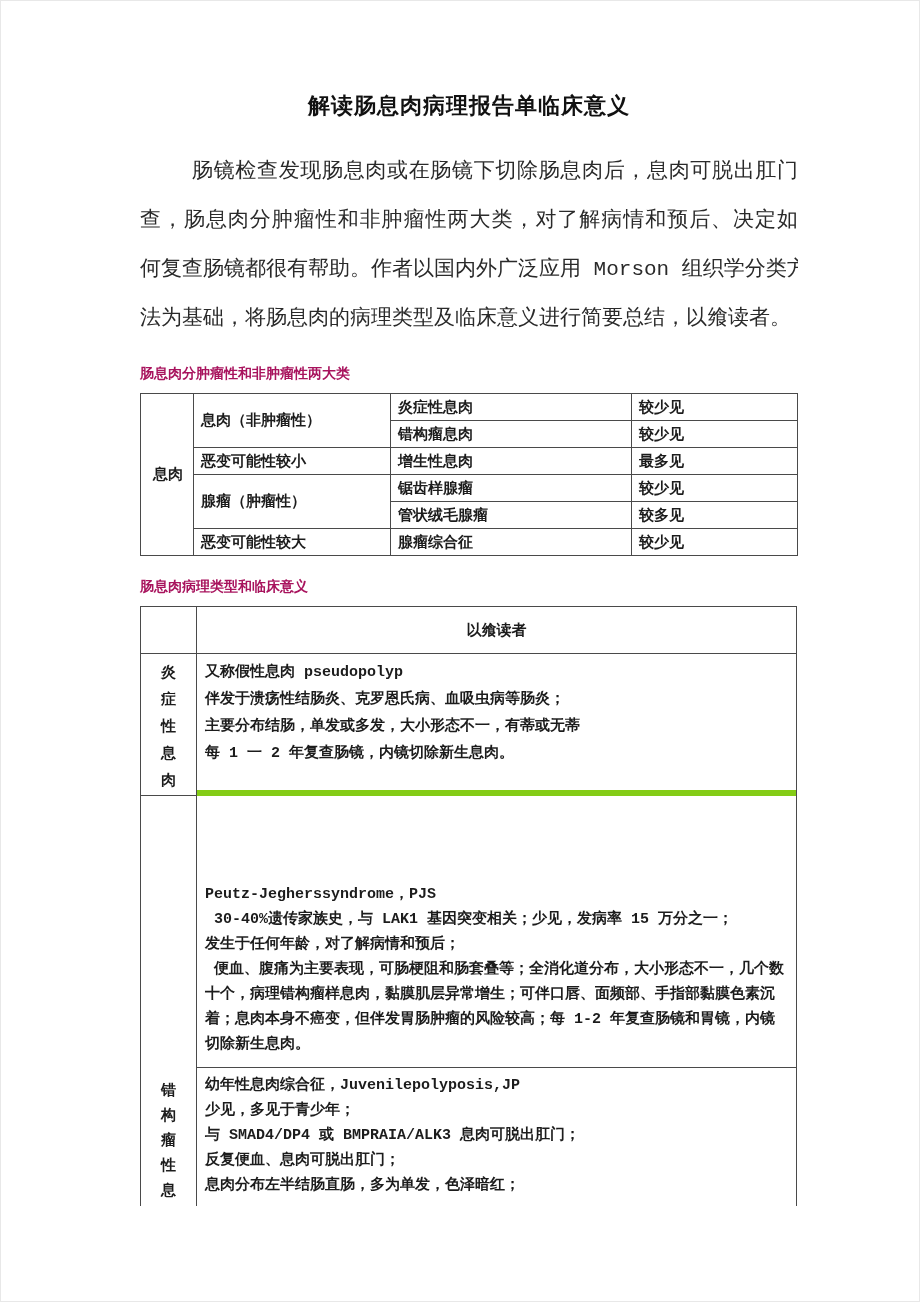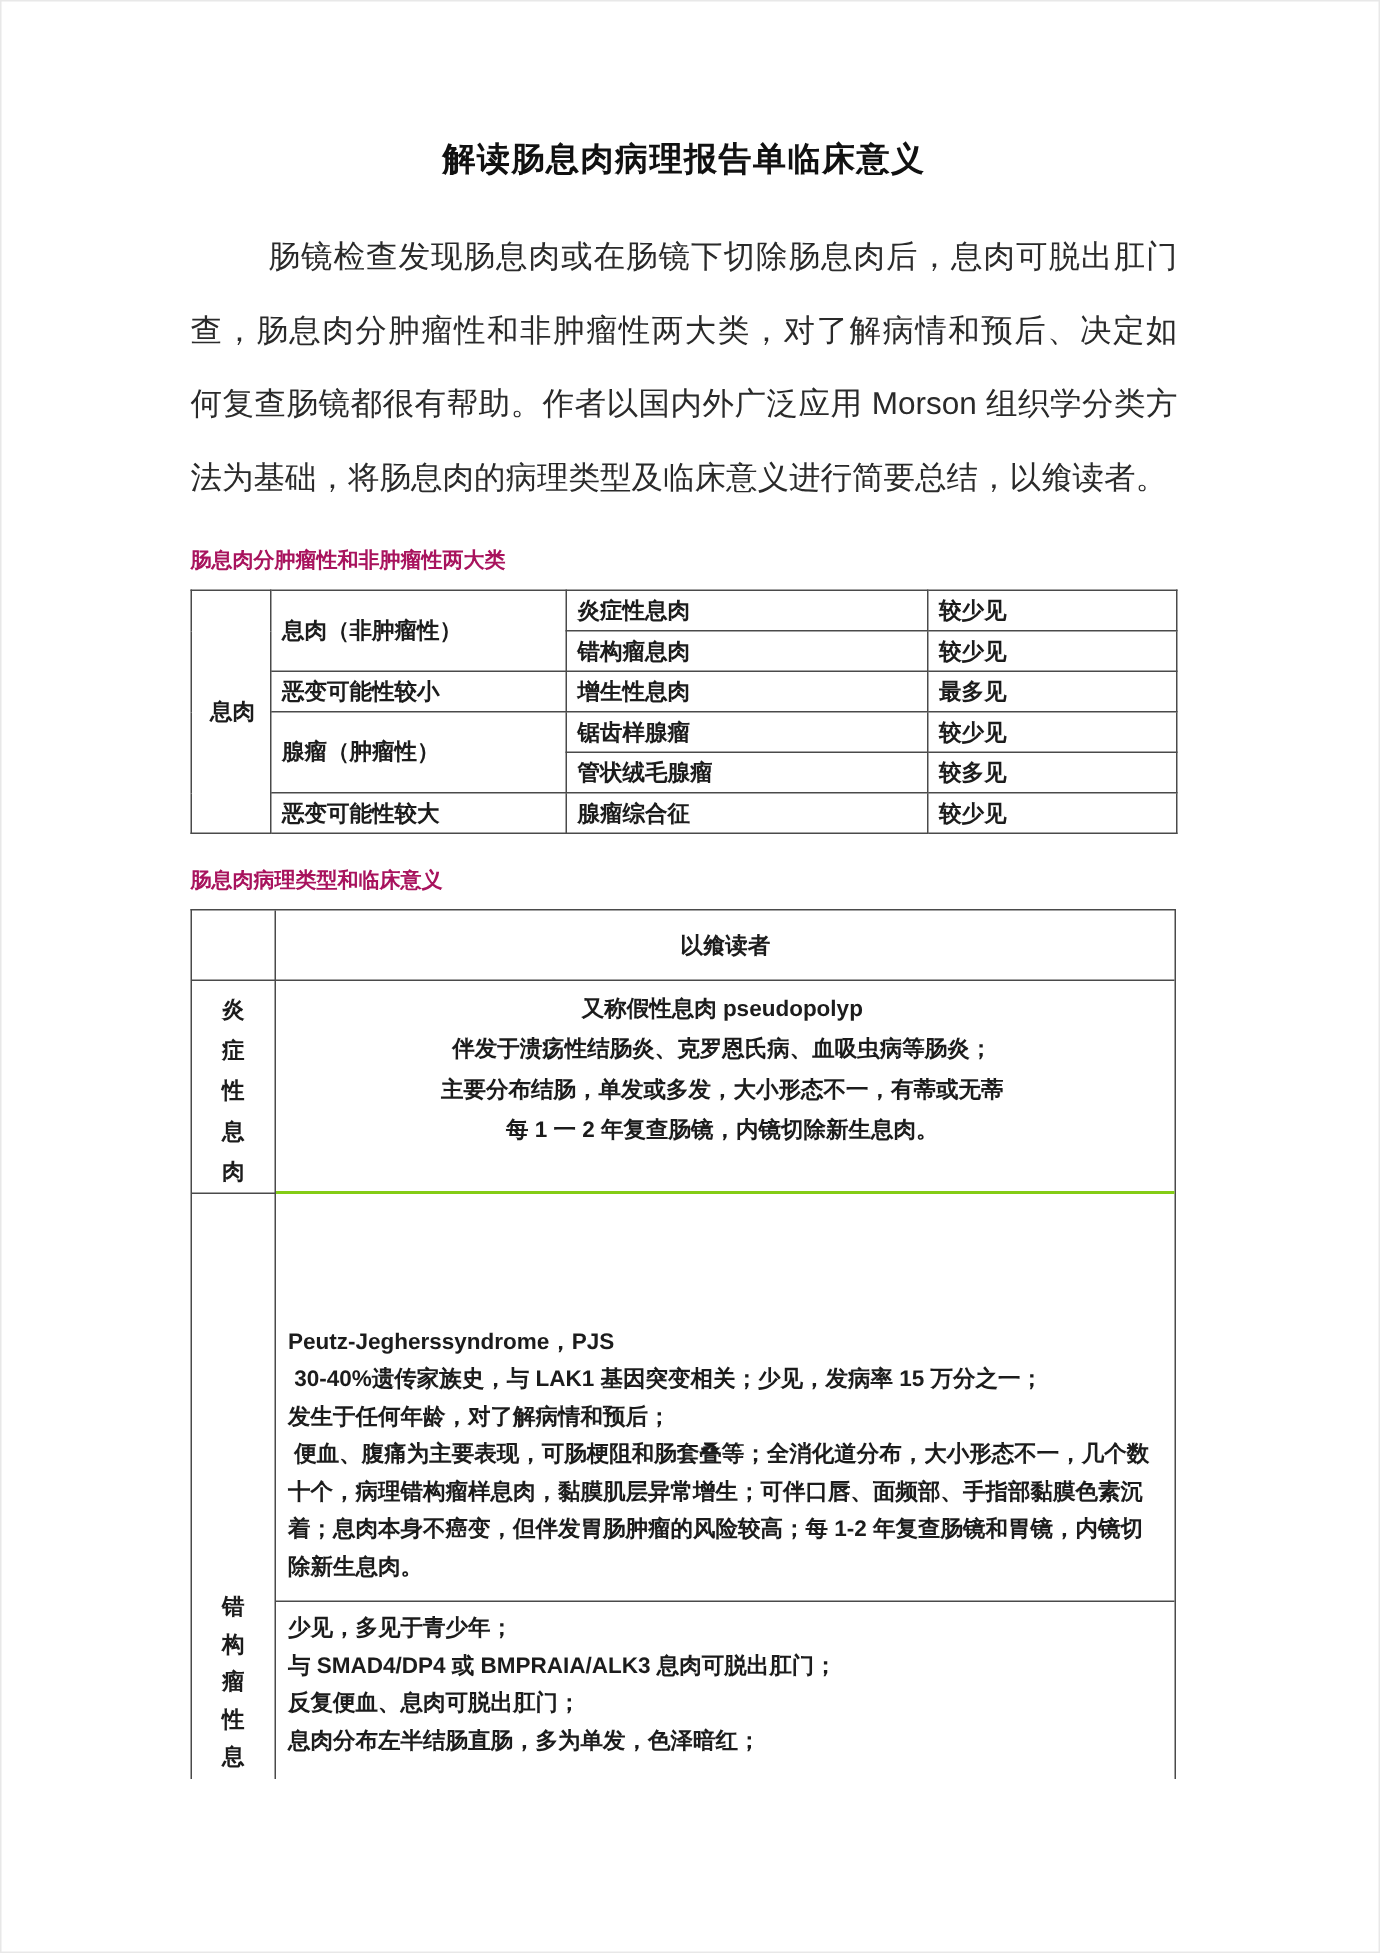--- a/index.html
+++ b/index.html
@@ -9,23 +9,24 @@
     height: 1302px;
     background: #ffffff;
     font-family: "Liberation Sans", "DejaVu Sans", sans-serif;
     color: #222222;
     box-sizing: border-box;
     border: 1px solid #e8e8e8;
     overflow: hidden;
   }
   .content {
     position: absolute;
-    left: 126px;
+    left: 139px;
     top: 0;
     width: 658px;
+    font-family: Liberation Mono, monospace;
   }
   .doc-title {
     margin-top: 90px;
     font-size: 22px;
     font-weight: 700;
     text-align: center;
     letter-spacing: 1px;
     color: #111111;
   }
   .intro { margin-top: 26px; font-size: 21px; color: #2a2a2a; }
@@ -82,24 +83,23 @@
     font-weight: 700;
   }
   .t2 .l1 {
     border-right: 1px solid #4a4a4a;
     border-bottom: 1px solid #4a4a4a;
     padding-top: 6px;
     text-align: center;
   }
   .t2 .l1 .vchar { line-height: 27px; }
   .t2 .r1 {
-    border-bottom: 2px solid #84cc16;
+    border-bottom: 6px solid #84cc16;
     padding: 5px 12px 7px 8px;
     min-height: 138px;
-    text-align: center;
   }
   .t2 .r1 .tline { line-height: 27px; white-space: pre-wrap; }
   .t2 .l2 {
     grid-row: span 2;
     border-right: 1px solid #4a4a4a;
     display: flex; flex-direction: column; justify-content: flex-end;
     padding-bottom: 2px;
     text-align: center;
   }
   .t2 .l2 .vchar { line-height: 25px; }
@@ -199,20 +199,21 @@
             <div class="vchar">性</div>
             <div class="vchar">息</div>
           </div>
         <div class="cell r2a">
             <div class="tline">Peutz-Jegherssyndrome，PJS</div>
             <div class="tline"> 30-40%遗传家族史，与 LAK1 基因突变相关；少见，发病率 15 万分之一；</div>
             <div class="tline">发生于任何年龄，对了解病情和预后；</div>
             <div class="tline"> 便血、腹痛为主要表现，可肠梗阻和肠套叠等；全消化道分布，大小形态不一，几个数十个，病理错构瘤样息肉，黏膜肌层异常增生；可伴口唇、面频部、手指部黏膜色素沉着；息肉本身不癌变，但伴发胃肠肿瘤的风险较高；每 1-2 年复查肠镜和胃镜，内镜切除新生息肉。</div>
           </div>
         <div class="cell r2b">
+            <div class="tline">幼年性息肉综合征，Juvenilepolyposis,JP</div>
             <div class="tline">少见，多见于青少年；</div>
             <div class="tline">与 SMAD4/DP4 或 BMPRAIA/ALK3 息肉可脱出肛门；</div>
             <div class="tline">反复便血、息肉可脱出肛门；</div>
             <div class="tline">息肉分布左半结肠直肠，多为单发，色泽暗红；</div>
           </div>
       </div>
     </div>
 
   </div>
 </div>

